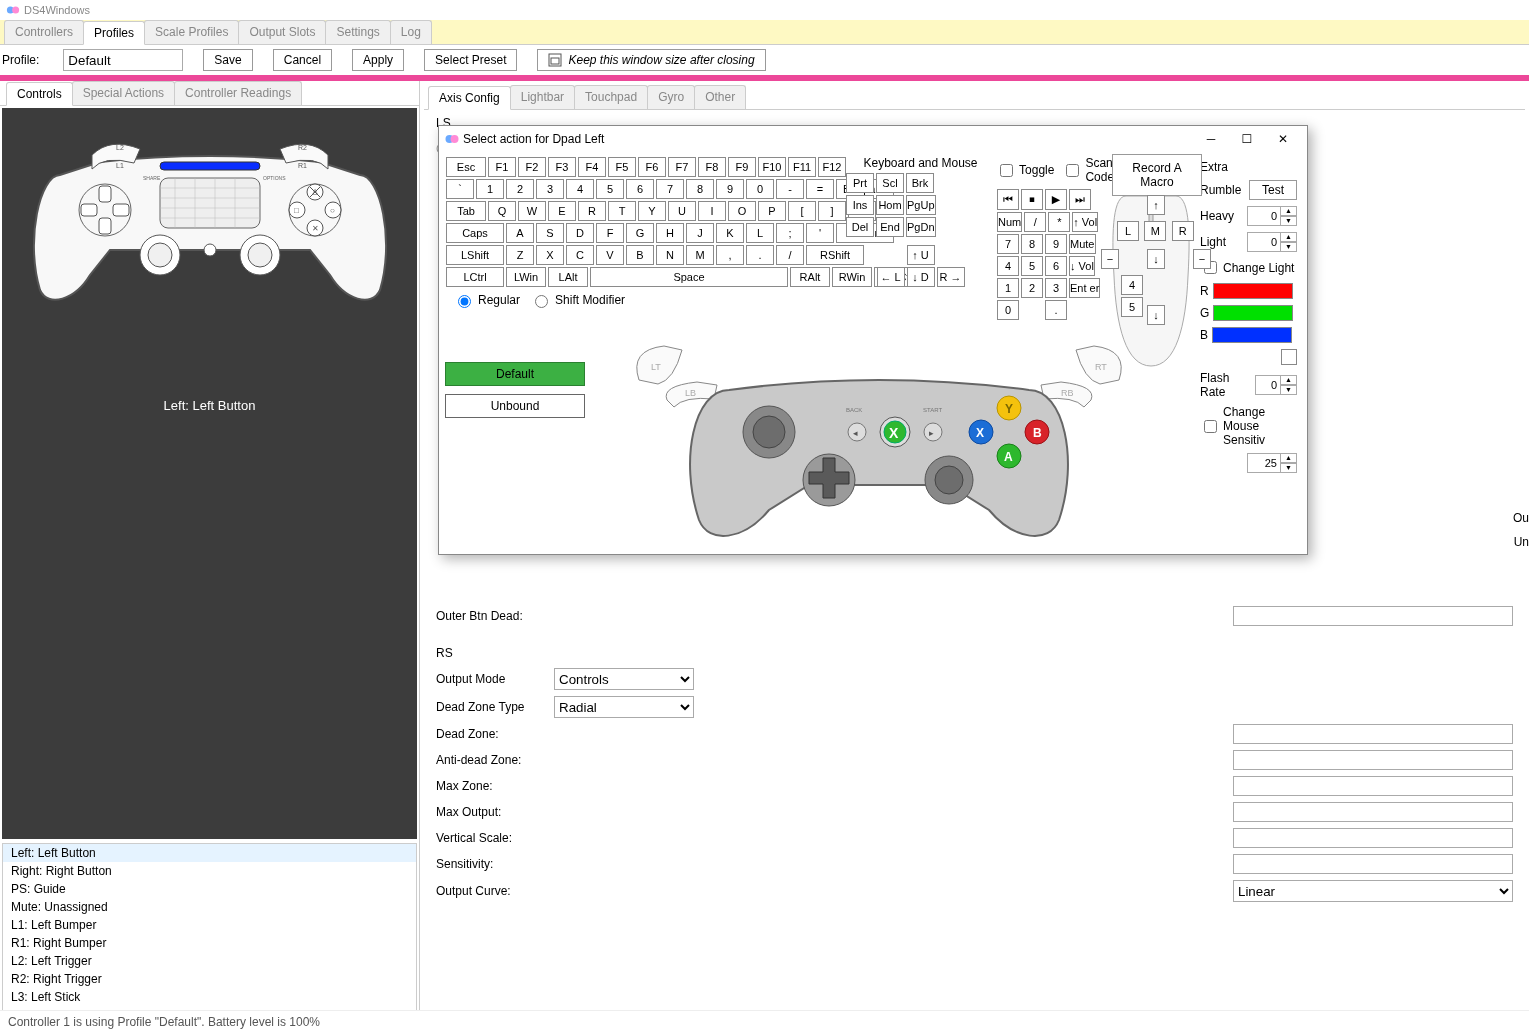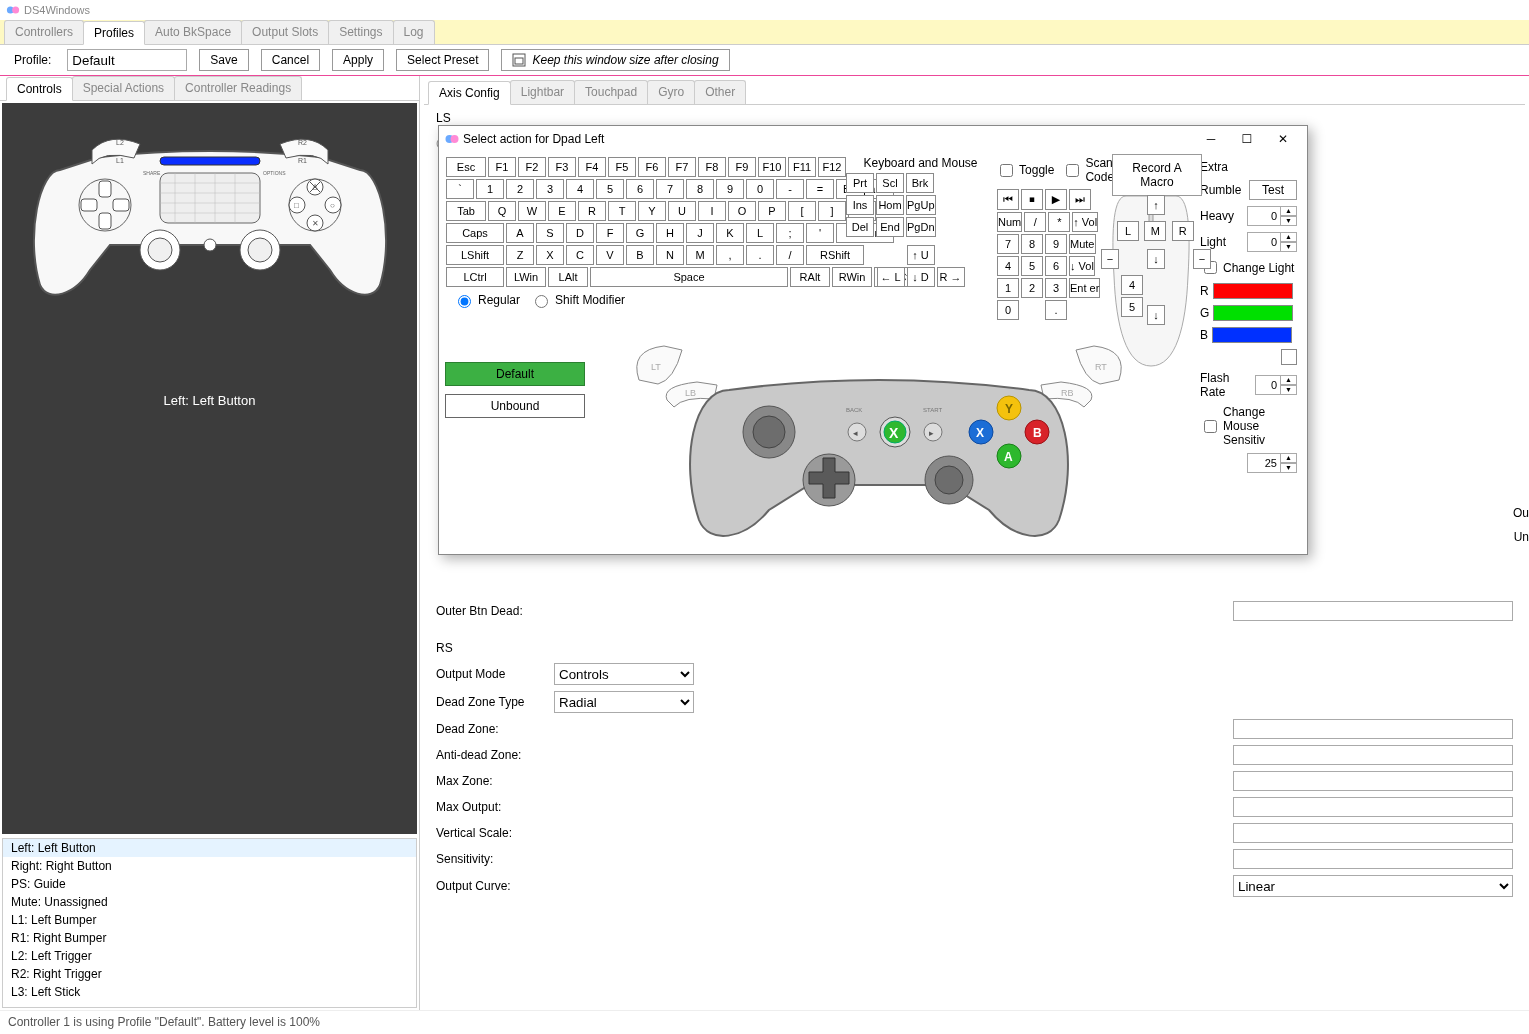--- a/index.html
+++ b/index.html
@@ -45,23 +45,23 @@
 .tab.active {
   background: #fff;
   color: #000;
   position: relative;
   top: 1px;
   border-bottom: 1px solid #fff;
 }
 .toolbar {
   display: flex;
   align-items: center;
-  padding: 4px 14px;
-  gap: 12px;
-  border-bottom: 1px solid #ec4899;
+  padding: 4px 2px;
+  gap: 20px;
+  border-bottom: 6px solid #ec4899;
 }
 .toolbar label { margin-right: 4px; }
 .toolbar input[type="text"] {
   height: 22px;
   padding: 2px 4px;
   border: 1px solid #aaa;
 }
 .btn {
   background: #fff;
   border: 1px solid #999;
@@ -252,21 +252,21 @@
   <svg class="logo" viewBox="0 0 16 16">
     <circle cx="5" cy="8" r="4" fill="#6aa9ff"></circle>
       <circle cx="11" cy="8" r="4" fill="#ff8ad6"></circle>
   </svg>
   <span>DS4Windows</span>
 </div>
 
 <div class="tabstrip" id="main-tabs">
     <div class="tab">Controllers</div>
     <div class="tab active">Profiles</div>
-    <div class="tab">Auto BkSpace</div>
+    <div class="tab">Scale Profiles</div>
     <div class="tab">Output Slots</div>
     <div class="tab">Settings</div>
     <div class="tab">Log</div>
   </div>
 
 <div class="toolbar">
   <label>Profile:</label>
   <input type="text" style="width: 120px;" id="profile-input" value="Default">
   <button class="btn">Save</button>
   <button class="btn">Cancel</button>

